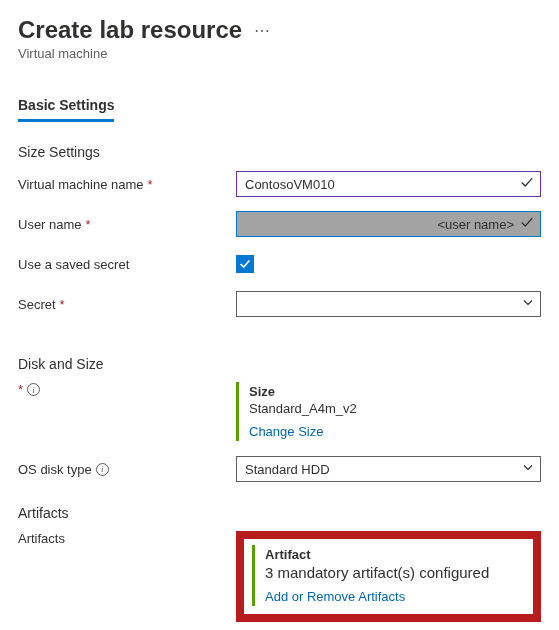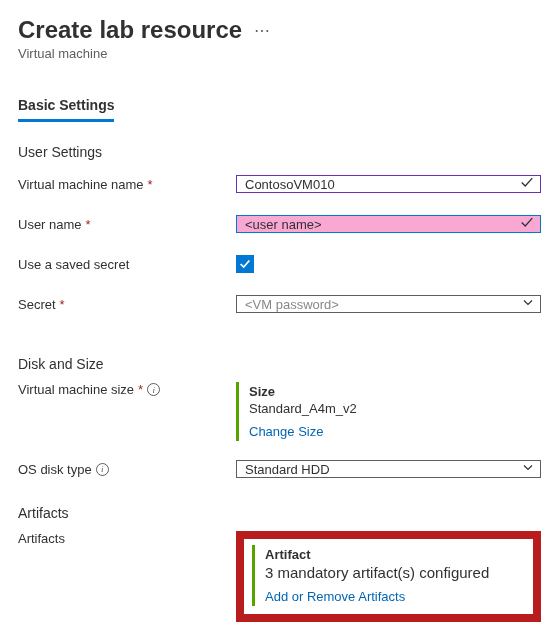--- a/index.html
+++ b/index.html
@@ -26,25 +26,25 @@
   .req { color: #a4262c; }
   .info-icon {
     display: inline-flex; width: 13px; height: 13px; border: 1px solid #605e5c;
     border-radius: 50%; align-items: center; justify-content: center;
     font-size: 9px; font-style: italic; font-family: Georgia, serif; color: #605e5c;
     cursor: default;
   }
   .ctrl { flex: 1; }
   .input-wrap {
     position: relative; display: flex; align-items: center;
-    border: 1px solid #605e5c; height: 18px; padding: 0 26px 0 8px;
+    border: 1px solid #605e5c; height: 26px; padding: 0 26px 0 8px;
     font-size: 13px; background: #fff;
   }
   .input-wrap.valid-purple { border-color: #6b2fb3; }
-  .input-wrap.valid-blue { border-color: #0078d4; background: #f9a8d4; }
+  .input-wrap.valid-blue { border-color: #0078d4; background: #a3a3a3; text-align: right; }
   .input-wrap .tick {
     position: absolute; right: 6px; top: 50%; transform: translateY(-50%);
     color: #323130;
   }
   .input-wrap .chev {
     position: absolute; right: 6px; top: 50%; transform: translateY(-50%);
     color: #323130;
   }
   .input-text { flex: 1; color: #323130; }
   .input-placeholder { color: #888; }
@@ -70,21 +70,21 @@
 <div class="header-row">
   <h1>Create lab resource</h1>
   <span class="more-dots">⋯</span>
 </div>
 <div class="subtitle">Virtual machine</div>
 
 <div class="tabs">
   <div class="tab active">Basic Settings</div>
 </div>
 
-<div class="section-label">User Settings</div>
+<div class="section-label">Size Settings</div>
 
 <div class="row">
   <div class="lbl">
     <span>Virtual machine name</span>
       <span class="req">*</span>
   </div>
   <div class="ctrl">
     <div class="input-wrap valid-purple">
       <span class="input-text">ContosoVM010</span>
       <span class="tick">
@@ -124,35 +124,33 @@
   </div>
 </div>
 
 <div class="row">
   <div class="lbl">
     <span>Secret</span>
       <span class="req">*</span>
   </div>
   <div class="ctrl">
     <div class="input-wrap">
-      <span class="input-text input-placeholder">&lt;VM password&gt;</span>
       <span class="chev">
         <svg class="chev-svg" viewBox="0 0 12 12">
             <path d="M2 4 L6 8 L10 4" stroke="#323130" stroke-width="1.2" fill="none"></path>
           </svg>
       </span>
     </div>
   </div>
 </div>
 
 <div class="section-label" style="margin-top:38px">Disk and Size</div>
 
 <div class="row row-tall">
   <div class="lbl">
-    <span>Virtual machine size</span>
       <span class="req">*</span>
     <span class="info-icon">i</span>
   </div>
   <div class="ctrl">
     <div class="size-block">
       <div class="size-title">Size</div>
       <div class="size-val">Standard_A4m_v2</div>
       <span class="link">Change Size</span>
     </div>
   </div>

